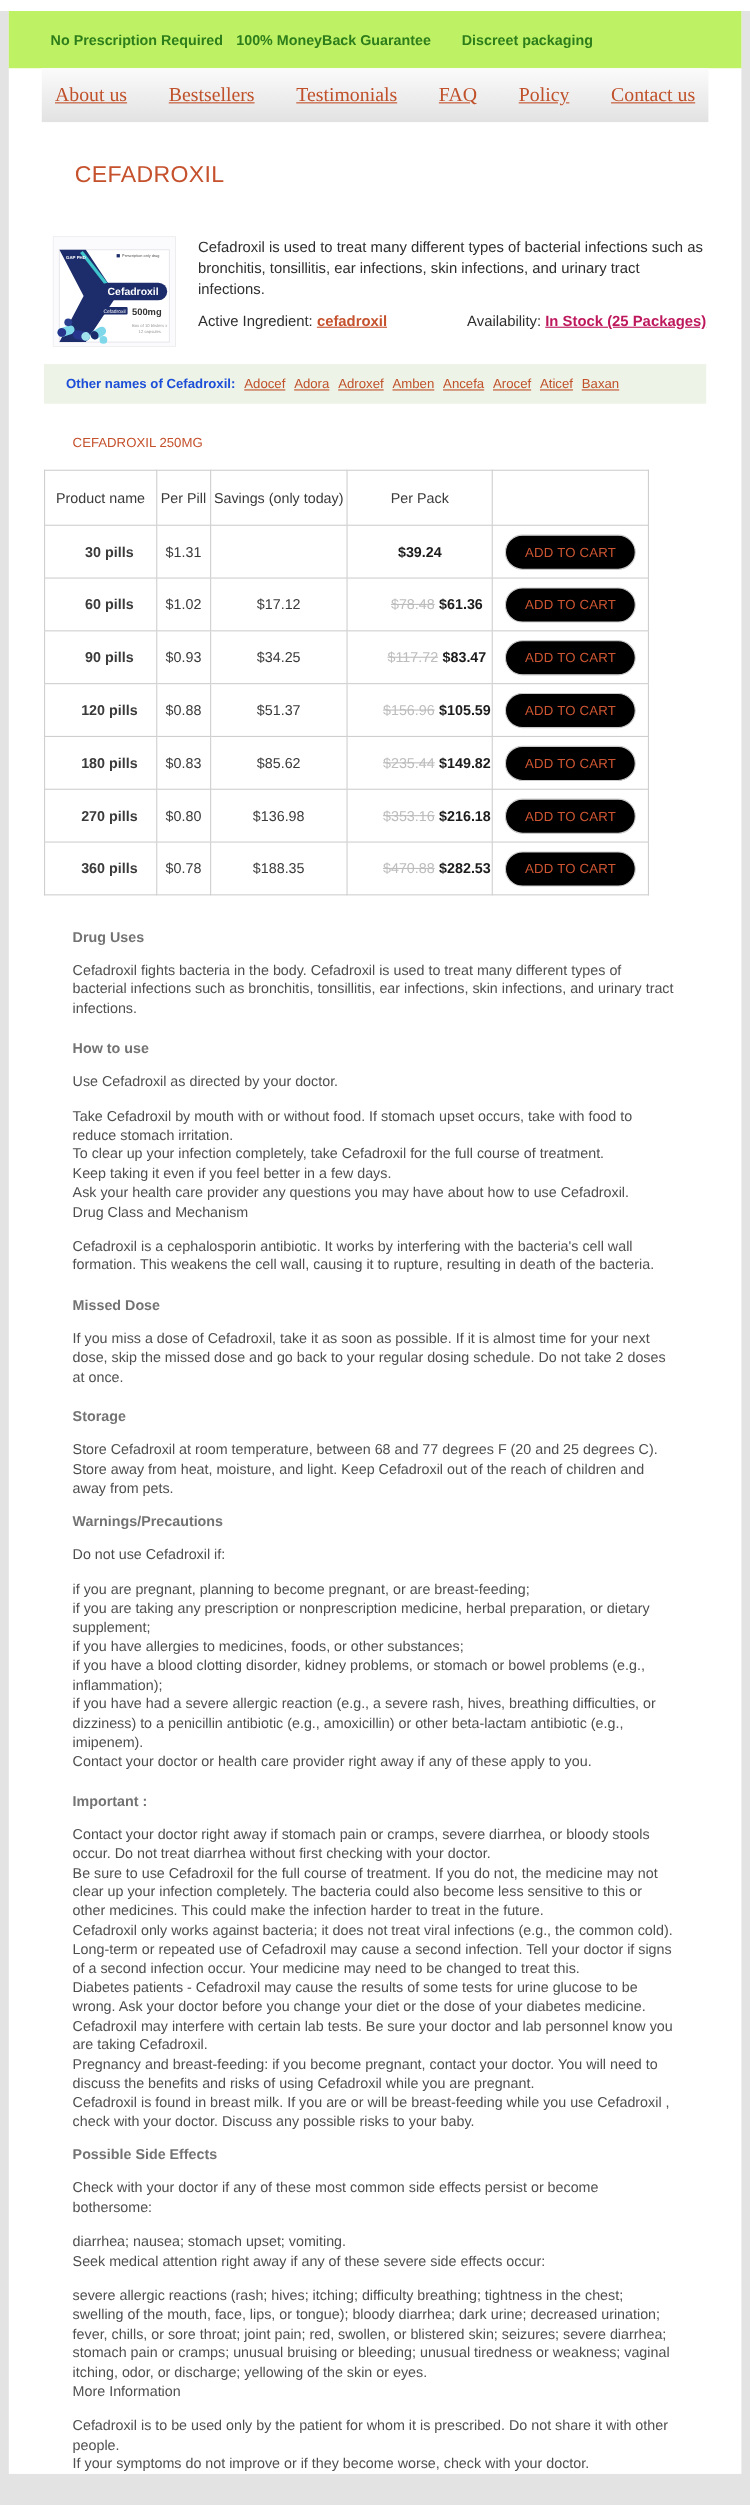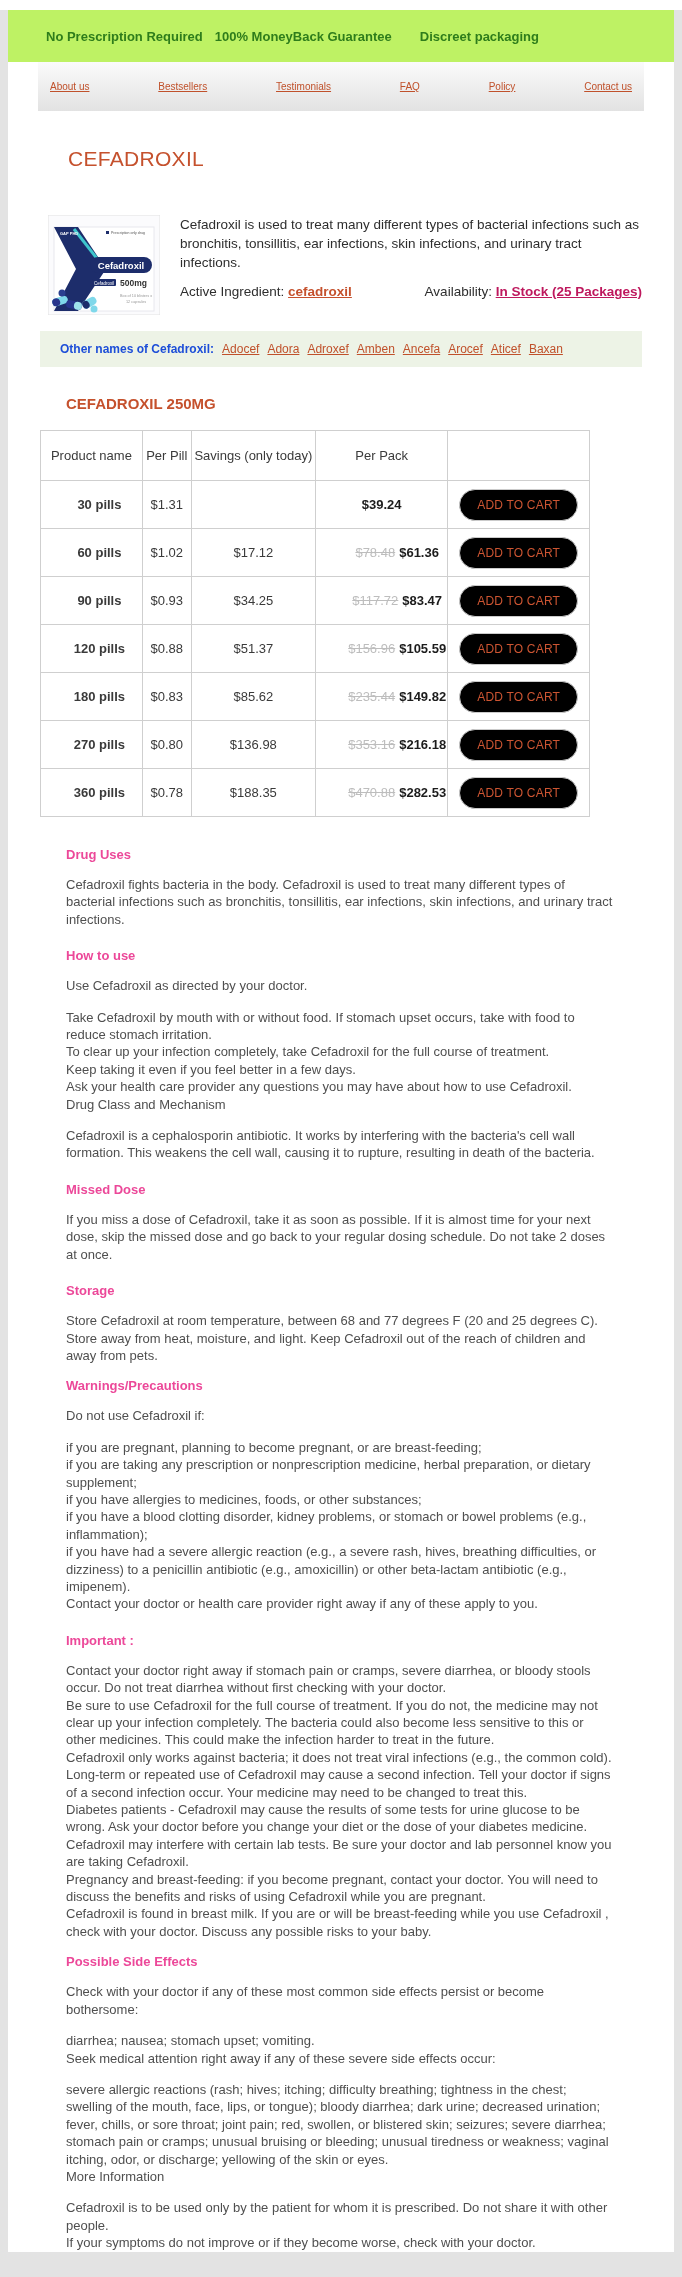--- a/index.html
+++ b/index.html
@@ -12,57 +12,57 @@
   
   .topbar { background:#bef264; height:52px; display:flex; align-items:center; padding-left:38px; }
   .topbar .benefit { color:#2e7d1b; font-weight:bold; font-size:13px; }
   .topbar .benefit + .benefit { margin-left:12px; }
   .topbar .benefit:last-child { margin-left:28px; }
 
   
   .navbar { margin:0 30px; height:49px; display:flex; align-items:center;
             justify-content:space-between; padding:0 12px;
             background:linear-gradient(#fbfbfb,#e2e2e2); }
-  .navbar a { color:#c0512b; font-size:10px; text-decoration:underline; cursor:pointer; }
+  .navbar a { color:#c0512b; font-size:18px; text-decoration:underline; cursor:pointer;font-family:Liberation Serif, serif; }
 
   .main { padding:0 32px; }
 
   h1.page-title { color:#c5512d; font-size:21px; font-weight:normal; margin:36px 0 0 28px; letter-spacing:.3px; }
 
   
   .product-row { display:flex; margin:44px 0 0 8px; }
   .product-img { width:112px; height:100px; flex:0 0 auto; }
   .product-info { margin-left:20px; width:472px; }
   .desc { font-size:13.5px; color:#2e2e2e; line-height:19px; }
   .ing-row { display:flex; justify-content:space-between; margin-top:12px; font-size:13.5px; color:#2e2e2e; }
   .ing-link { color:#c5512d; font-weight:bold; text-decoration:underline; cursor:pointer; }
   .stock { color:#be185d; font-weight:bold;text-decoration:underline; }
 
   
   .names-bar { background:#edf3e6; margin-top:16px; padding:11px 8px 11px 20px; font-size:12px; }
   .names-label { font-weight:bold; color:#1d4ed8; }
   .names-bar a { color:#c0512b; text-decoration:underline; margin-left:8px; cursor:pointer; }
 
-  h2.dose-title { color:#c5512d; font-size:15px; font-weight:bold; margin:28px 0 18px 26px; }
+  h2.dose-title { color:#c5512d; font-size:12px; font-weight:normal; margin:28px 0 18px 26px; }
 
   
   table.pricing { border-collapse:collapse; width:550px; background:#ffffff; }
   table.pricing th, table.pricing td { border:1px solid #cfcfcf; font-size:13px; color:#3a3a3a; }
   table.pricing th { height:50px; font-weight:normal; text-align:center; }
   table.pricing td { height:48px; text-align:center; }
   td.c-name { text-align:left; padding-left:16px; font-weight:bold; color:#2b2b2b; }
   .old-price { color:#bdbdbd; text-decoration:line-through; margin-right:4px;margin-left:31px; }
   .new-price { font-weight:bold; color:#1c1c1c; }
   .cart-btn { display:inline-block; background:#000000; border:1px solid #cbcbcb; border-radius:16px;
               color:#cd5532; font-size:12px; padding:8px 17px; cursor:pointer;
               font-family:"Liberation Sans", sans-serif; letter-spacing:.2px; }
 
   
   .info { margin:30px 26px 26px 26px; }
-  .sec-heading { font-size:13px; font-weight:bold; color:#ec4899; margin:20px 0 14px 0; }
+  .sec-heading { font-size:13px; font-weight:bold; color:#737373; margin:20px 0 14px 0; }
   .sec-heading.tight { margin-top:0; }
   .sec-para { font-size:13px; color:#4f4f4f; line-height:17.4px; margin:0 0 14px 0; white-space:pre-line; }
 </style>
 </head>
 <body>
 
 <div class="top-white"></div>
 
 <div class="container">
 

